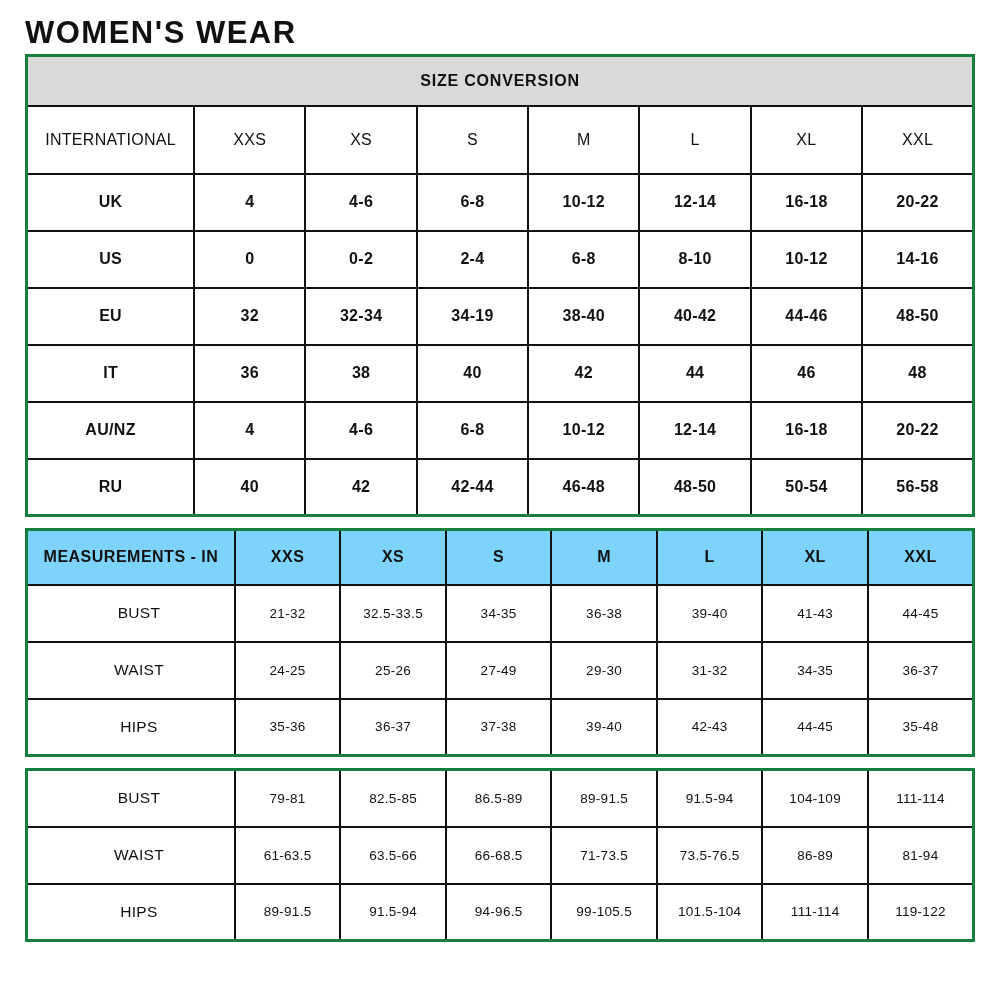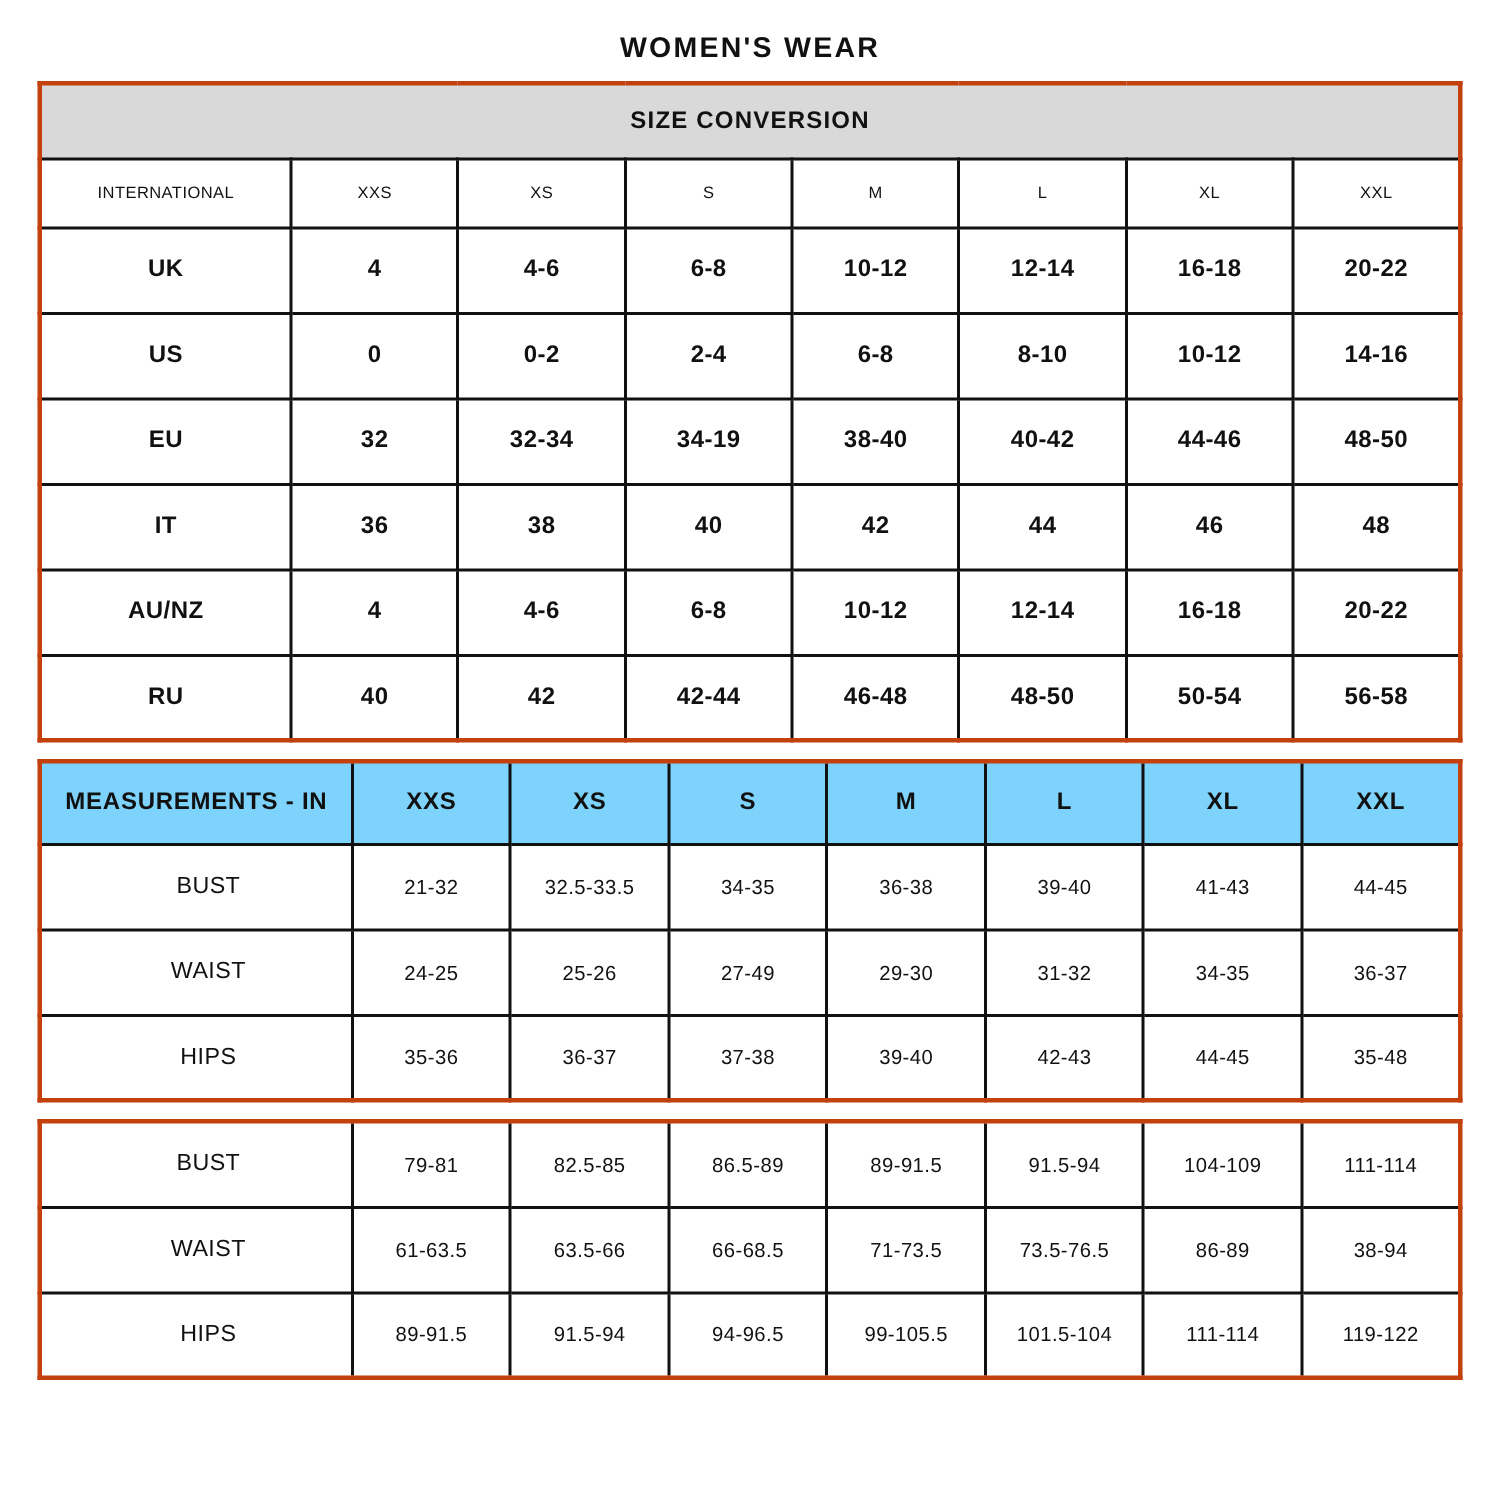--- a/index.html
+++ b/index.html
@@ -12,22 +12,22 @@
   }
 
   .page {
     width: 1000px;
     height: 1000px;
     padding: 13px 25px 0 25px;
     background: #ffffff;
   }
 
   .page-title {
-    text-align: center;
-    font-size: 19px;
+    text-align: left;
+    font-size: 31px;
     font-weight: bold;
     letter-spacing: 1.5px;
     color: #111111;
     height: 40px;
     line-height: 40px;
   }
 
   table {
     width: 950px;
     border-collapse: collapse;
@@ -40,33 +40,33 @@
 
   td {
     border: 2px solid #111111;
     text-align: center;
     vertical-align: middle;
     background: #ffffff;
     letter-spacing: 0.3px;
   }
 
   
-  table { border: 3px solid #c2410c; }
+  table { border: 3px solid #15803d; }
 
   
   .size-table td.banner {
     background: #d9d9d9;
     font-weight: bold;
     font-size: 16px;
     letter-spacing: 0.8px;
     height: 50px;
   }
   .size-table tr.header-row td {
-    height: 46px;
-    font-size: 11px;
+    height: 68px;
+    font-size: 16px;
   }
   .size-table tr.data-row td {
     height: 57px;
     font-size: 16px;
     font-weight: bold;
   }
   .size-table col.c0 { width: 17.7%; }
   .size-table col.cn { width: 11.757%; }
 
   
@@ -261,21 +261,21 @@
           <td class="value-cell">111-114</td>
         </tr>
         <tr class="data-row">
           <td class="label-cell">WAIST</td>
           <td class="value-cell">61-63.5</td>
           <td class="value-cell">63.5-66</td>
           <td class="value-cell">66-68.5</td>
           <td class="value-cell">71-73.5</td>
           <td class="value-cell">73.5-76.5</td>
           <td class="value-cell">86-89</td>
-          <td class="value-cell">38-94</td>
+          <td class="value-cell">81-94</td>
         </tr>
         <tr class="data-row">
           <td class="label-cell">HIPS</td>
           <td class="value-cell">89-91.5</td>
           <td class="value-cell">91.5-94</td>
           <td class="value-cell">94-96.5</td>
           <td class="value-cell">99-105.5</td>
           <td class="value-cell">101.5-104</td>
           <td class="value-cell">111-114</td>
           <td class="value-cell">119-122</td>

